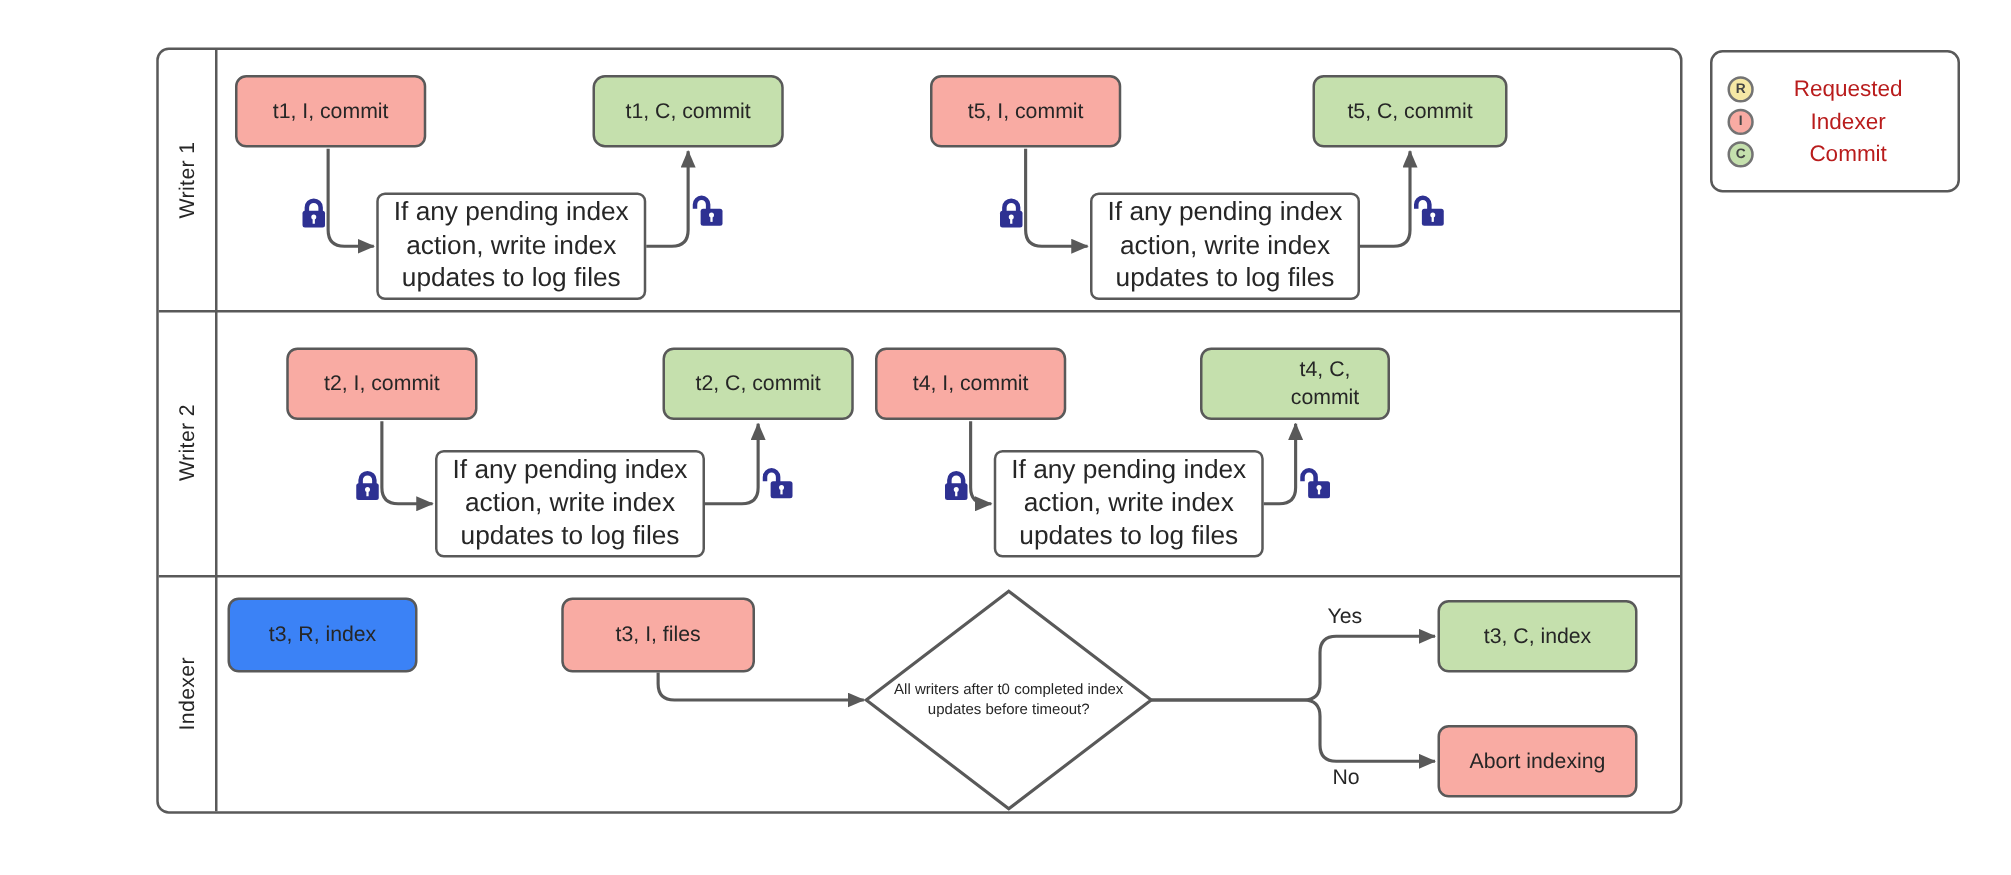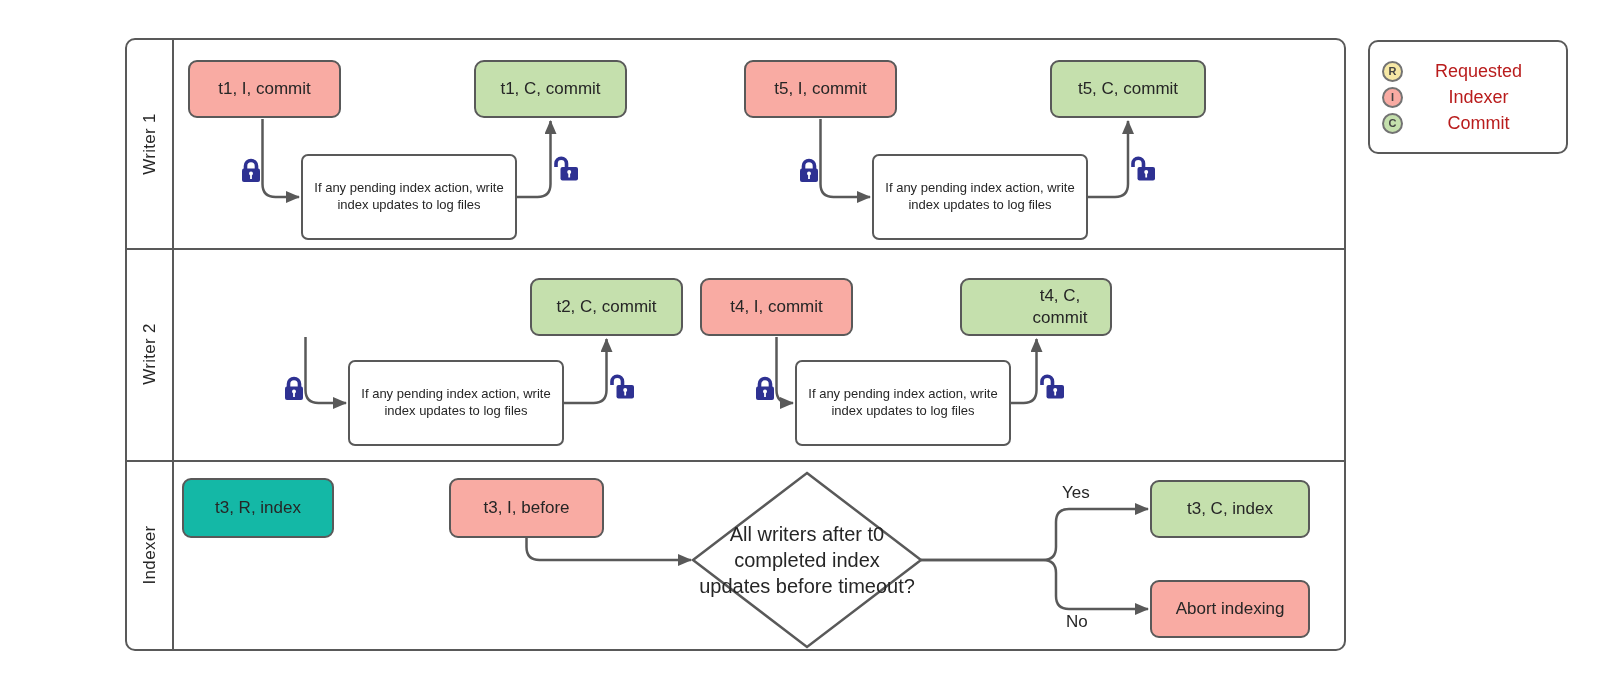--- a/index.html
+++ b/index.html
@@ -17,26 +17,26 @@
     position:absolute; transform:translate(-50%,-50%) rotate(-90deg);
     font-size:17px; white-space:nowrap; color:#262626; letter-spacing:0.3px;
   }
   .node {
     position:absolute; box-sizing:border-box; border:2px solid #595959; border-radius:9px;
     display:flex; align-items:center; justify-content:center; text-align:center;
     font-size:17px; line-height:1.28; color:#262626; background:#fff; z-index:3;
   }
   .inflight  { background:#F9ABA3; }
   .commit    { background:#C5E0AD; }
-  .requested { background:#14b8a6; }
-  .plain     { border-radius:7px; font-size:13px; padding:4px 9px; }
+  .requested { background:#3b82f6; }
+  .plain     { border-radius:7px; font-size:21px; padding:4px 9px; }
   .decision-label {
     position:absolute; left:697px; top:508px; width:220px; height:104px; z-index:3;
     display:flex; align-items:center; justify-content:center; text-align:center;
-    font-size:20px; line-height:1.3; color:#262626;
+    font-size:12px; line-height:1.3; color:#262626;
   }
   .edge-label { position:absolute; font-size:17px; color:#262626; z-index:4; }
   svg.layer { position:absolute; left:0; top:0; width:1609px; height:700px; z-index:2; }
   .lock { position:absolute; z-index:5; }
   .legend {
     position:absolute; left:1368px; top:40px; width:200px; height:114px;
     box-sizing:border-box; border:2px solid #595959; border-radius:10px; background:#fff;
     display:flex; flex-direction:column; justify-content:center; gap:5px; padding:6px 12px; z-index:3;
   }
   .legend-row { display:flex; align-items:center; }
@@ -84,28 +84,29 @@
     </g>
   </svg>
 
   <div class="node inflight" style="left:188px; top:60px; width:153px; height:58px;">t1, I, commit</div>
   <div class="node plain" style="left:301px; top:154px; width:216px; height:86px;">If any pending index action, write index updates to log files</div>
   <div class="node commit" style="left:474px; top:60px; width:153px; height:58px;border-radius:10px;">t1, C, commit</div>
   <div class="node inflight" style="left:744px; top:60px; width:153px; height:58px;">t5, I, commit</div>
   <div class="node plain" style="left:872px; top:154px; width:216px; height:86px;">If any pending index action, write index updates to log files</div>
   <div class="node commit" style="left:1050px; top:60px; width:156px; height:58px;">t5, C, commit</div>
 
+  <div class="node inflight" style="left:229px; top:278px; width:153px; height:58px;">t2, I, commit</div>
   <div class="node plain" style="left:348px; top:360px; width:216px; height:86px;">If any pending index action, write index updates to log files</div>
   <div class="node commit" style="left:530px; top:278px; width:153px; height:58px;text-align:right;">t2, C, commit</div>
   <div class="node inflight" style="left:700px; top:278px; width:153px; height:58px;">t4, I, commit</div>
   <div class="node plain" style="left:795px; top:360px; width:216px; height:86px;">If any pending index action, write index updates to log files</div>
   <div class="node commit" style="left:960px; top:278px; width:152px; height:58px;padding-left:48px;">t4, C, commit</div>
 
   <div class="node requested" style="left:182px; top:478px; width:152px; height:60px;">t3, R, index</div>
-  <div class="node inflight" style="left:449px; top:478px; width:155px; height:60px;">t3, I, before</div>
+  <div class="node inflight" style="left:449px; top:478px; width:155px; height:60px;">t3, I, files</div>
   <div class="decision-label">All writers after t0 completed index updates before timeout?</div>
   <div class="edge-label" style="left:1062px; top:483px;">Yes</div>
   <div class="edge-label" style="left:1066px; top:612px;">No</div>
   <div class="node commit" style="left:1150px; top:480px; width:160px; height:58px;">t3, C, index</div>
   <div class="node inflight" style="left:1150px; top:580px; width:160px; height:58px;">Abort indexing</div>
 
   <svg class="lock" style="left:240px; top:157px;" width="22" height="26" viewBox="0 0 22 26">
     <path d="M 5.5 12.5 V 9 A 5.5 5.5 0 0 1 16.5 9 V 12.5" fill="none" stroke="#2E3192" stroke-width="3.6"></path>
     <rect x="2" y="11.5" width="18" height="13.5" rx="2" fill="#2E3192"></rect>
     <circle cx="11" cy="16.5" r="2" fill="#fff"></circle>

